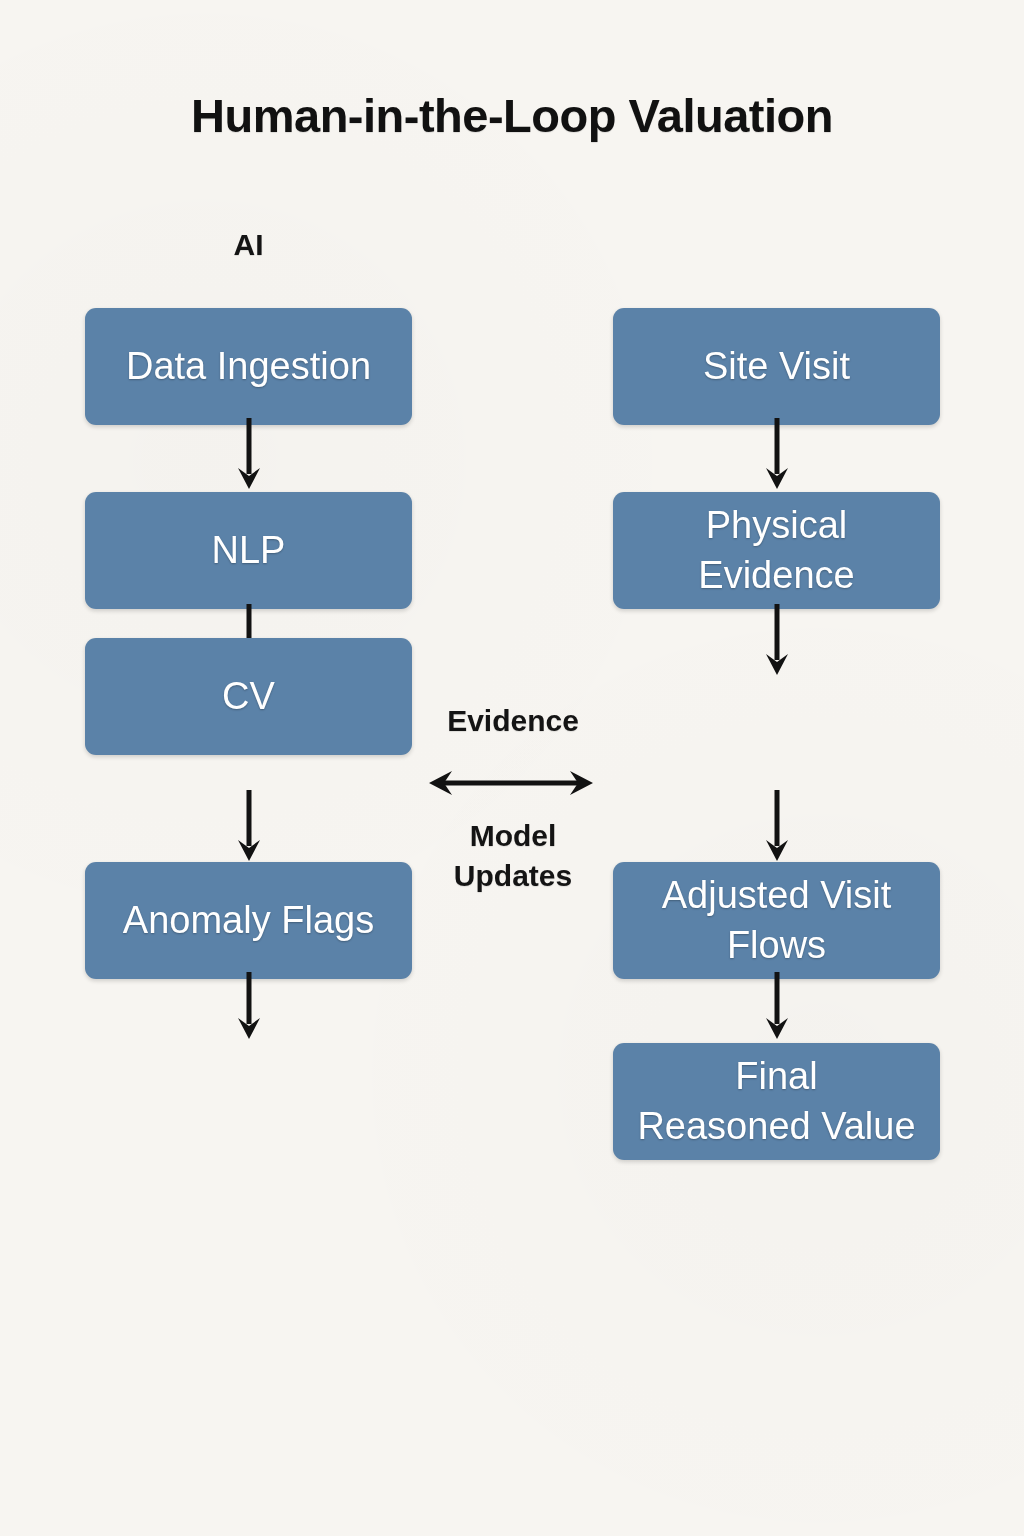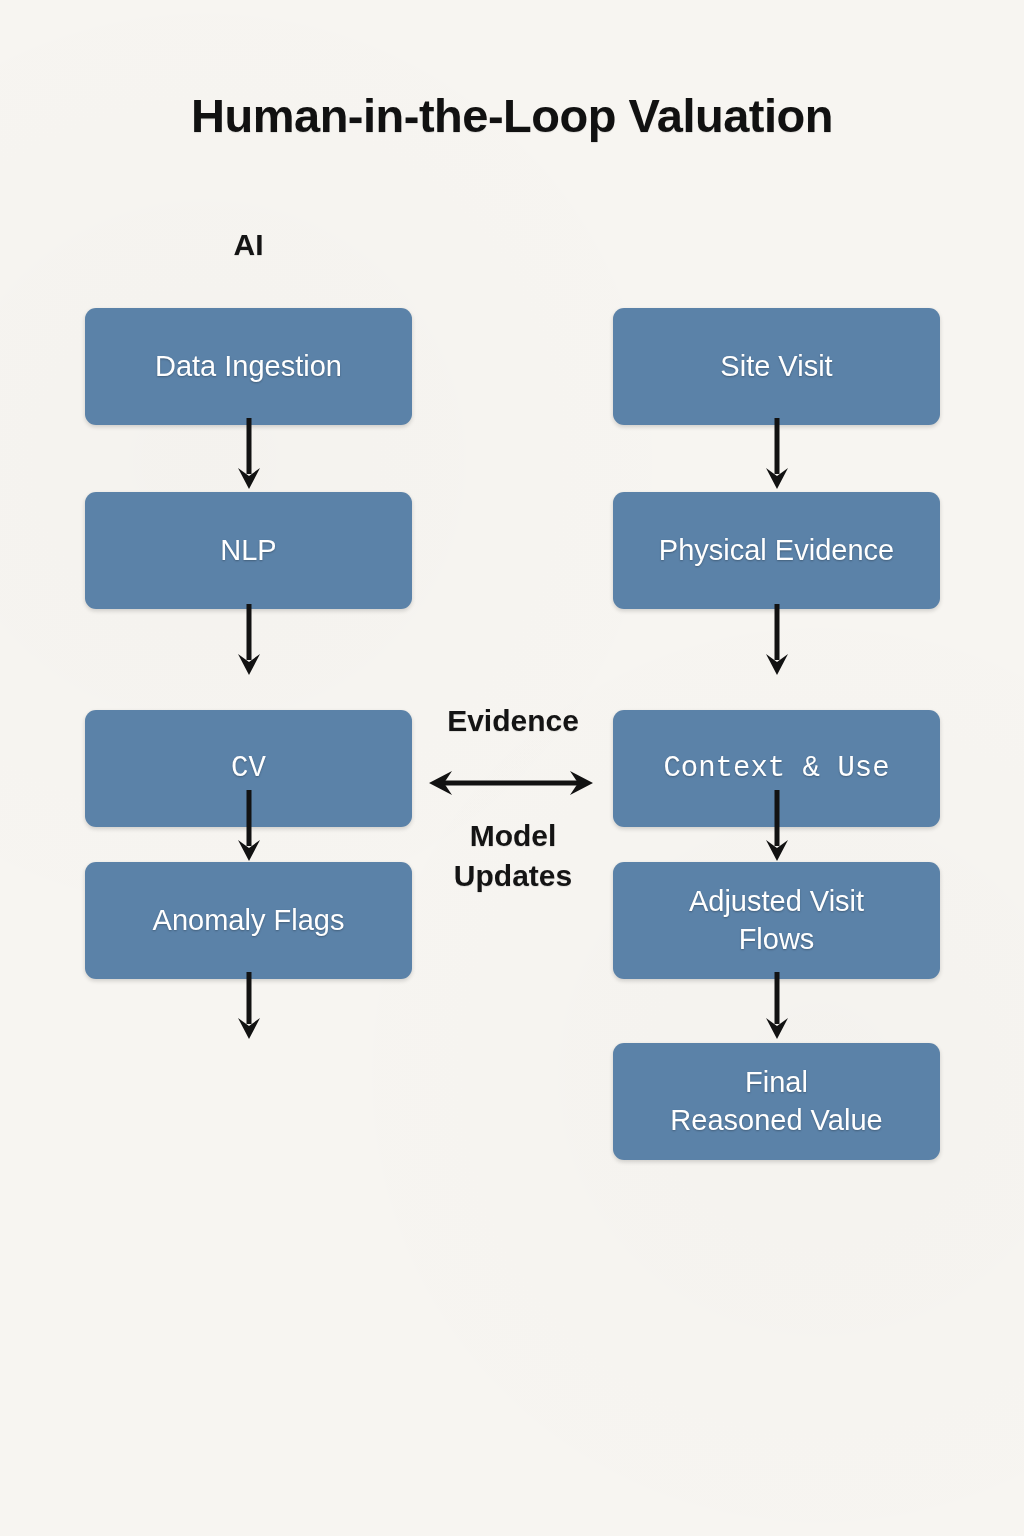--- a/index.html
+++ b/index.html
@@ -59,35 +59,35 @@
     box-sizing: border-box;
     background: #5b82a8;
     border-radius: 11px;
     display: flex;
     align-items: center;
     justify-content: center;
     box-shadow: 0 2px 4px rgba(0,0,0,0.16);
   }
   .node .node-label {
     color: #ffffff;
-    font-size: 29px;
+    font-size: 38px;
     font-weight: 400;
     line-height: 1.30;
     text-align: center;
     white-space: pre-line;
     text-shadow: 0 1px 2px rgba(0,0,0,0.28);
     padding: 0 10px;
   }
 
   .col-left  { left: 85px; }
   .col-right { left: 613px; }
 
   .row-1 { top: 308px; }
   .row-2 { top: 492px; align-items: center; }
-  .row-3 { top: 710px; font-family: Liberation Mono, monospace; }
+  .row-3 { top: 638px; }
   .row-4 { top: 862px; }
   .row-5 { top: 1043px; }
 
   
   .v-arrow {
     position: absolute;
     width: 26px;
     height: 72px;
   }
   .v-arrow svg { display: block; }
@@ -185,23 +185,20 @@
     <span class="node-label">Physical Evidence</span>
   </div>
 
   <div class="v-arrow" style="left:764px; top:604px;">
     <svg width="26" height="72" viewBox="0 0 26 72">
       <line x1="13" y1="0" x2="13" y2="56" stroke="#121212" stroke-width="5"></line>
       <path d="M13 71 L2 50 L13 58 L24 50 Z" fill="#121212"></path>
     </svg>
   </div>
 
-  <div class="node col-right row-3">
-    <span class="node-label">Context &amp; Use</span>
-  </div>
 
   <div class="v-arrow" style="left:764px; top:790px;">
     <svg width="26" height="72" viewBox="0 0 26 72">
       <line x1="13" y1="0" x2="13" y2="56" stroke="#121212" stroke-width="5"></line>
       <path d="M13 71 L2 50 L13 58 L24 50 Z" fill="#121212"></path>
     </svg>
   </div>
 
   <div class="node col-right row-4">
     <span class="node-label">Adjusted Visit

